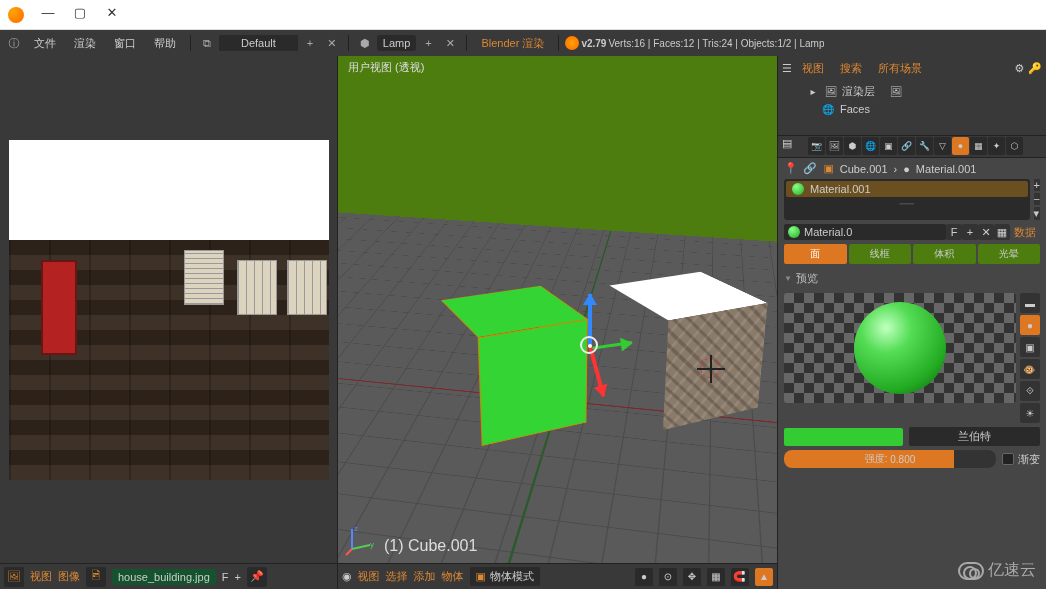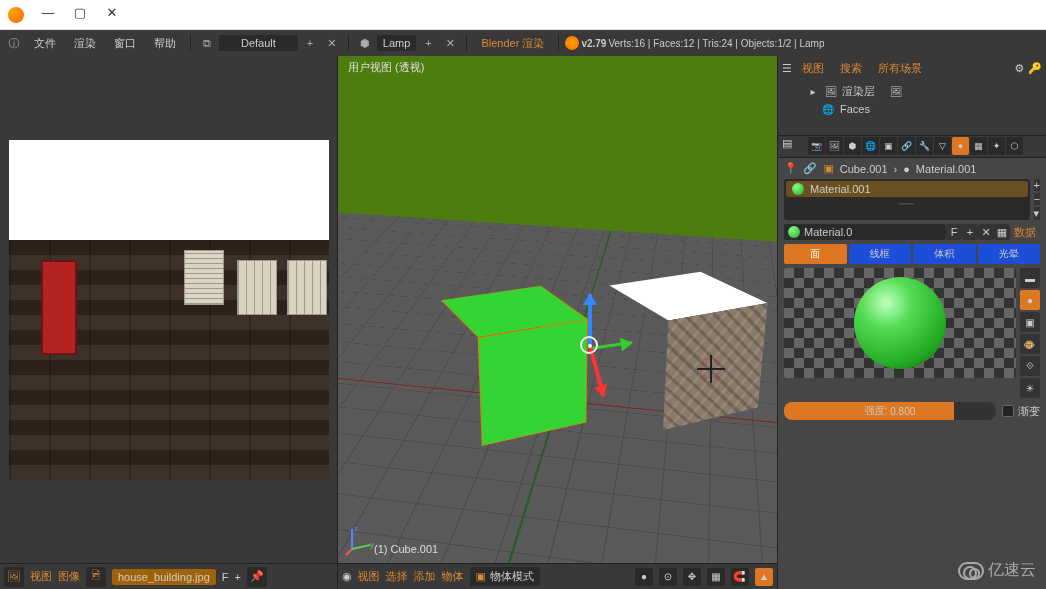--- a/index.html
+++ b/index.html
@@ -37,26 +37,26 @@
   repeating-linear-gradient(90deg, rgba(0,0,0,0.2) 0 2px, transparent 2px 40px);
   background-blend-mode:multiply; position:relative;}
 .door{position:absolute;left:32px;top:20px;width:36px;height:95px;background:#b52222;border:2px solid #6a1414;}
 .win{position:absolute;width:40px;height:55px;background:#ddd4c0;border:1px solid #999;
  background-image:repeating-linear-gradient(90deg,#999 0 1px,transparent 1px 8px);}
 .win.shut{background-image:repeating-linear-gradient(0deg,#999 0 1px,transparent 1px 5px);}
 
 .editor-header { height: 26px; background: #393939; display: flex; align-items: center; gap: 6px; padding: 0 4px; border-top:1px solid #222;}
 .editor-header .eicon{width:20px;height:20px;display:flex;align-items:center;justify-content:center;color:#dd8833;background:#2a2a2a;border-radius:2px;}
 .editor-header .ehtxt{color:#dd8833;cursor:pointer;}
-.editor-header .filefield{background:#a16207;padding:2px 6px;border-radius:2px;color:#ccc;}
+.editor-header .filefield{background:#14532d;padding:2px 6px;border-radius:2px;color:#ccc;}
 
 
 .view3d { flex: 1; background: #4d7c0f; position: relative; overflow: hidden; }
 .view3d .viewlabel { position: absolute; top: 4px; left: 10px; color: #ddd; font-size: 11px; }
-.view3d .objlabel { position: absolute; bottom: 8px; left: 36px; color: #ddd; font-size: 11px; }
+.view3d .objlabel { position: absolute; bottom: 8px; left: 46px; color: #ddd; font-size: 16px; }
 .view3d .axis { position: absolute; bottom: 6px; left: 6px; width: 34px; height: 34px; }
 
 .scene3d { position:absolute; inset:0; perspective:800px; }
 .floor { position:absolute; left:50%; top:50%; width:900px; height:900px; transform:translate(-50%,-40%) rotateX(62deg) rotateZ(10deg);
   background-image:
    repeating-linear-gradient(0deg,#4a4a4a 0 1px,transparent 1px 40px),
    repeating-linear-gradient(90deg,#4a4a4a 0 1px,transparent 1px 40px);
   background-color:#5a5a5a;}
 .floor::before{content:"";position:absolute;left:0;right:0;top:50%;height:2px;background:#7a2a2a;}
 .floor::after{content:"";position:absolute;top:0;bottom:0;left:50%;width:2px;background:#2a5a2a;}
@@ -112,21 +112,21 @@
 .pin{color:#888;}
 .matlist{background:#2a2a2a;border-radius:3px;padding:2px;position:relative;}
 .matrow{display:flex;align-items:center;gap:6px;padding:2px 6px;background:#6a5020;border-radius:2px;}
 .matball{width:12px;height:12px;border-radius:50%;background:radial-gradient(circle at 35% 30%,#88ff88,#22aa22);}
 .grip{text-align:center;color:#666;font-size:8px;}
 .matpicker{display:flex;align-items:center;}
 .matpicker .mfield{flex:1;background:#2a2a2a;padding:2px 4px;border-radius:2px;display:flex;align-items:center;gap:4px;}
 .matpicker .mbtn{width:16px;height:16px;background:#333;display:flex;align-items:center;justify-content:center;cursor:pointer;border-radius:2px;}
 .matpicker .data{color:#dd8833;padding:0 4px;}
 .shade-tabs{display:flex;gap:2px;}
-.shade-tabs .stab{flex:1;text-align:center;padding:3px 0;background:#1d4ed8;cursor:pointer;border-radius:2px;font-size:10px;}
+.shade-tabs .stab{flex:1;text-align:center;padding:3px 0;background:#4d7c0f;cursor:pointer;border-radius:2px;font-size:10px;}
 .shade-tabs .stab.active{background:#dd7722;color:#fff;}
 .panel-head{display:flex;align-items:center;gap:4px;color:#bbb;font-size:11px;padding:3px 0;cursor:pointer;}
 .panel-head::before{content:"▼";font-size:8px;color:#888;}
 .preview-box{display:flex;gap:4px;}
 .preview{flex:1;height:110px;background:
   repeating-conic-gradient(#333 0 25%,#666 0 50%) 0 0/20px 20px;
   display:flex;align-items:center;justify-content:center;border-radius:3px;}
 .preview .ball{width:92px;height:92px;border-radius:50%;background:radial-gradient(circle at 35% 28%,#b8ffb8 2%,#55dd55 28%,#22aa22 70%,#115511);}
 .preview-side{width:20px;display:flex;flex-direction:column;gap:2px;}
 .preview-side .psb{width:20px;height:20px;background:#333;border-radius:2px;display:flex;align-items:center;justify-content:center;cursor:pointer;font-size:10px;}
@@ -342,34 +342,39 @@
           <div class="data">数据</div>
         </div>
 
         <div class="shade-tabs">
           <div class="stab active">面</div>
           <div class="stab">线框</div>
           <div class="stab">体积</div>
           <div class="stab">光晕</div>
         </div>
 
+        <div class="panel-head">预览</div>
         <div class="preview-box">
           <div class="preview">
             <div class="ball"></div>
           </div>
           <div class="preview-side">
             <div class="psb">▬</div>
             <div class="psb active">●</div>
             <div class="psb">▣</div>
             <div class="psb">🐵</div>
             <div class="psb">⟐</div>
             <div class="psb">☀</div>
           </div>
         </div>
 
+        <div class="diffuse-row">
+          <div class="swatch"></div>
+          <div class="shader-sel">兰伯特</div>
+        </div>
         <div class="intensity">
           <div class="slider">
             <span>强度:</span>&nbsp;
             <span>0.800</span>
           </div>
           <div class="chk">
             <div class="box"></div>
             <span>渐变</span>
           </div>
         </div>

